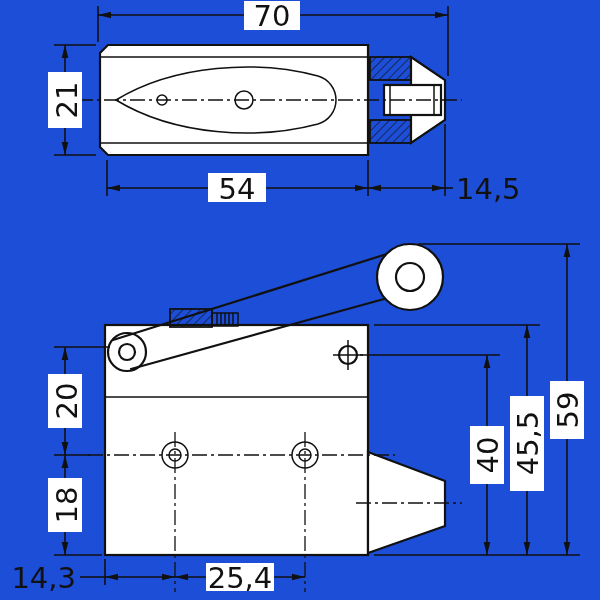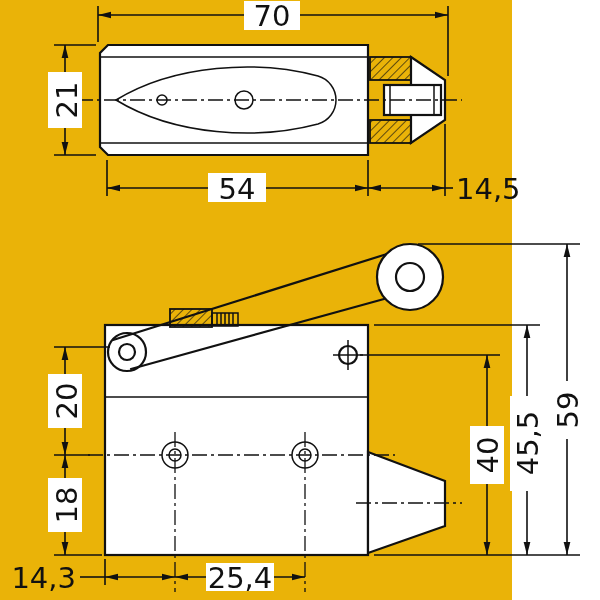--- a/index.html
+++ b/index.html
@@ -1,16 +1,16 @@
 <!DOCTYPE html>
 <html><head>
 <meta charset="utf-8">
 <style>
   html,body{margin:0;padding:0;background:#fff;width:600px;height:600px;overflow:hidden}
-  .canvas{position:relative;width:512px;height:600px;background:#eab308}
+  .canvas{position:relative;width:600px;height:600px;background:#1d4ed8}
   svg{display:block}
   text{font-family:"DejaVu Sans","Liberation Sans",sans-serif;font-size:29px;fill:#111}
   .ol{fill:none;stroke:#111;stroke-width:2.2;stroke-linecap:round}
   .fw{fill:#fff;stroke:#111;stroke-width:2.2}
   .thin{fill:none;stroke:#111;stroke-width:1.5}
   .dim,.ext{fill:none;stroke:#111;stroke-width:1.6}
   .cl{fill:none;stroke:#111;stroke-width:1.3;stroke-dasharray:15 4 3 4}
   .hat{fill:url(#hatch);stroke:#111;stroke-width:1.8}
   .bg{fill:#fff;stroke:none}
 </style>

